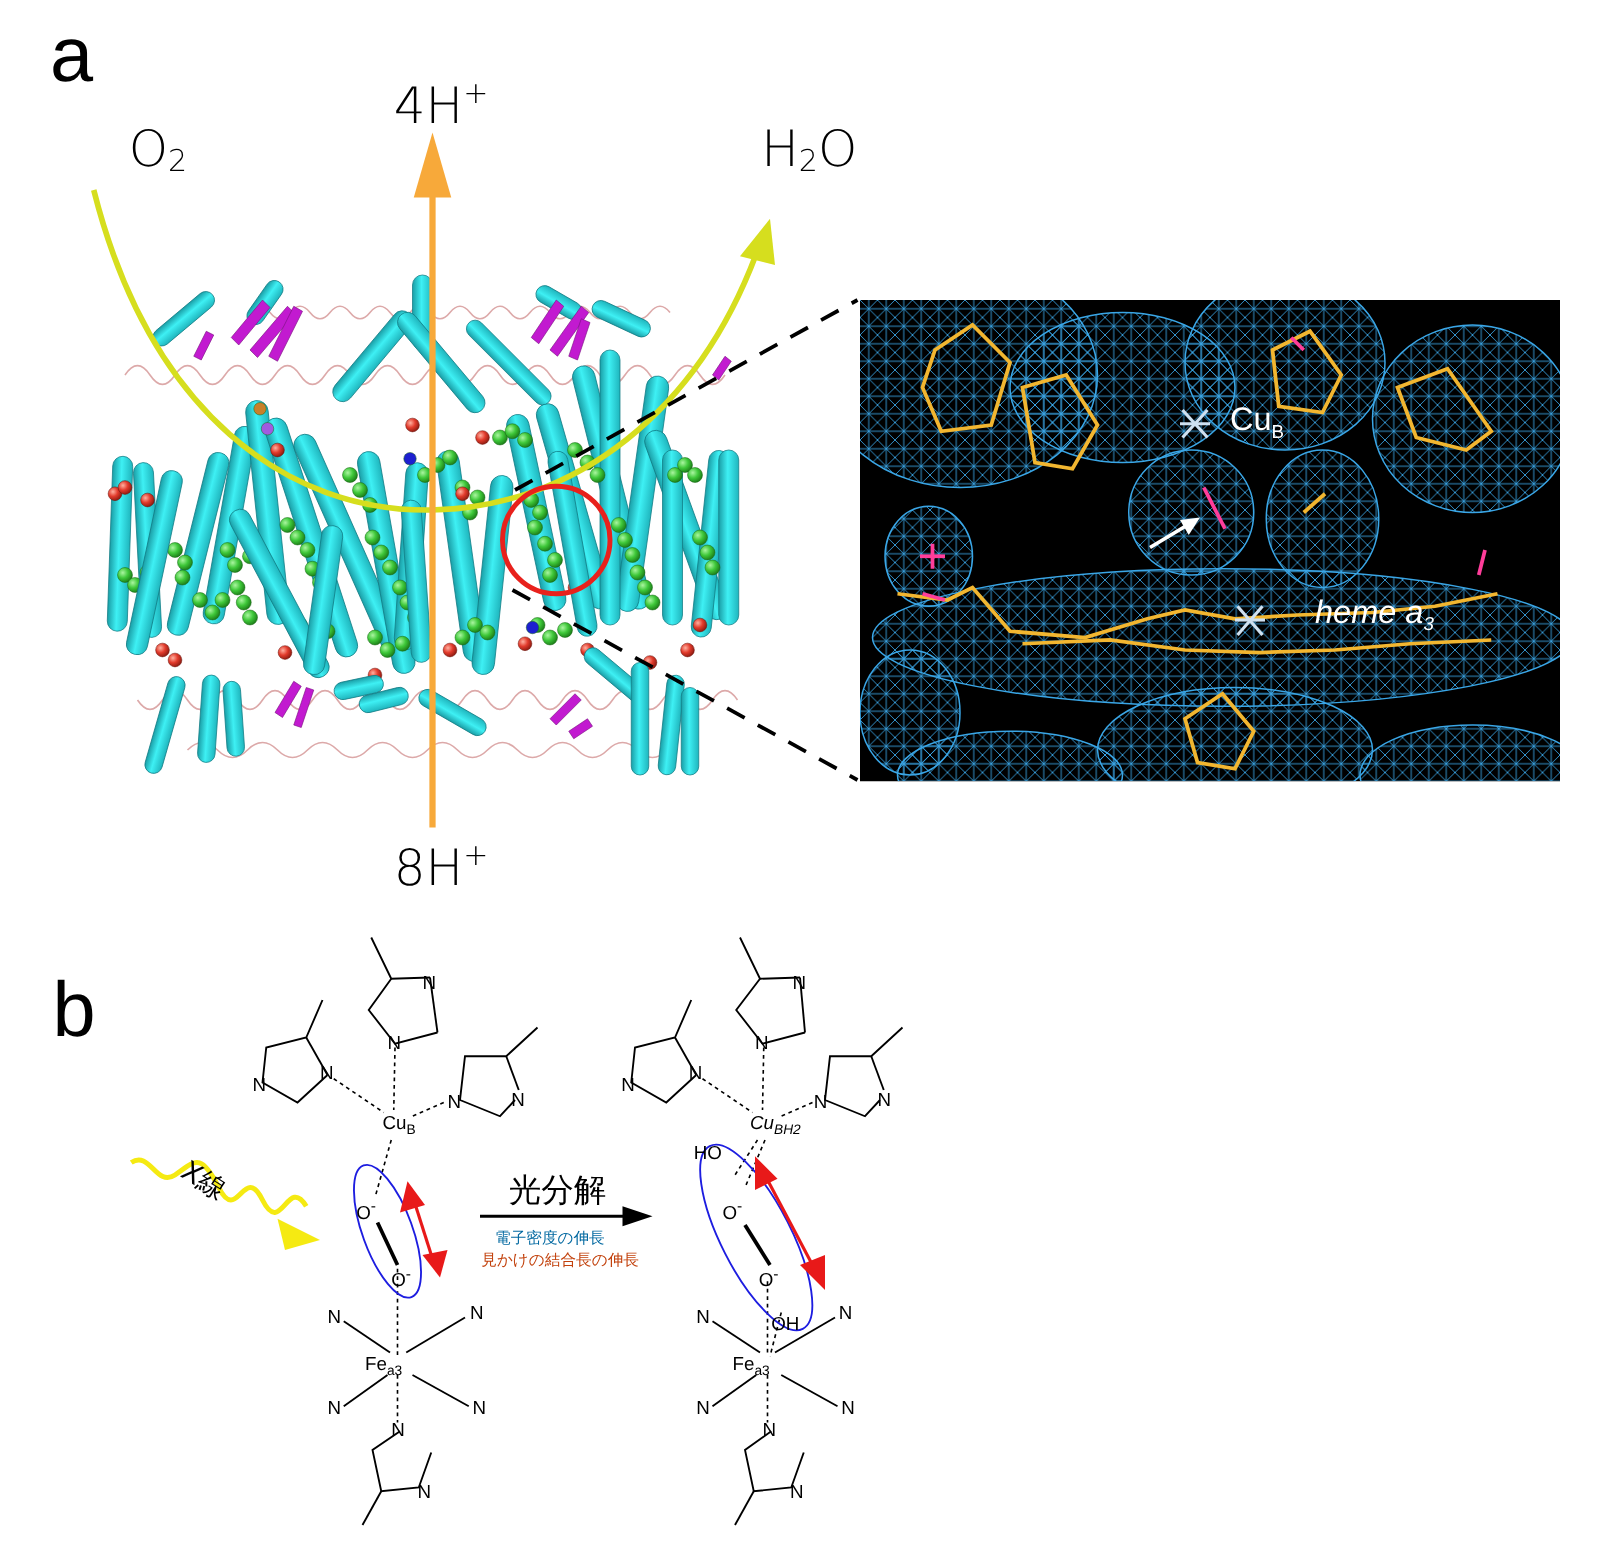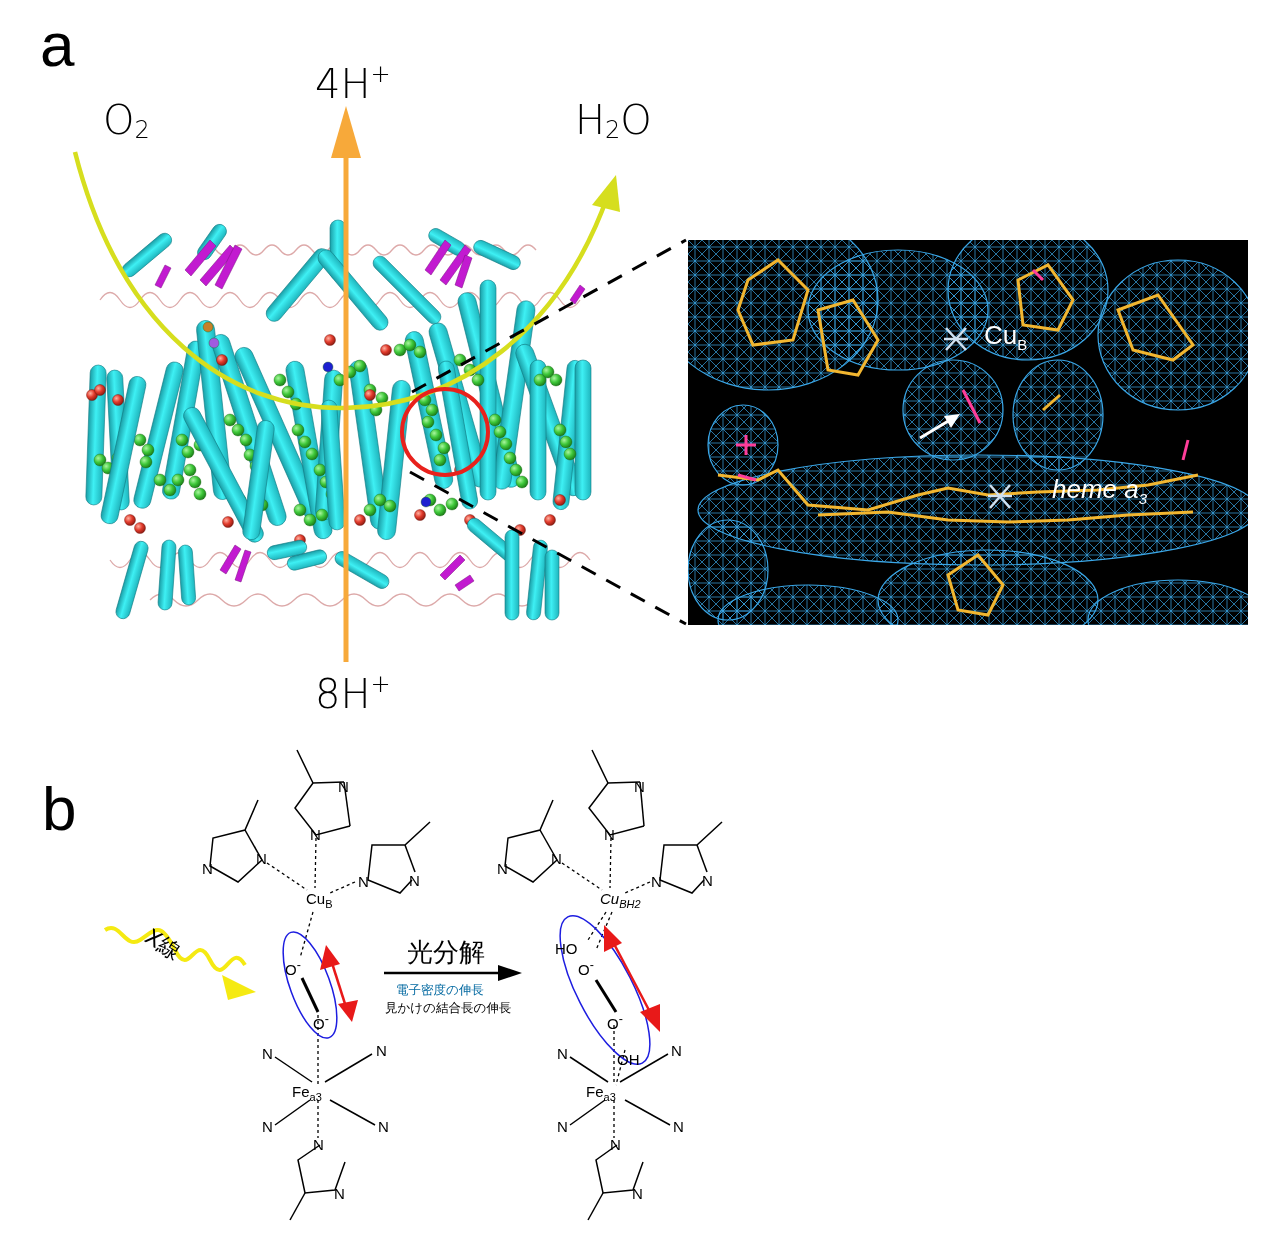--- a/index.html
+++ b/index.html
@@ -234,21 +234,21 @@
     <line x1="410" y1="472" x2="686" y2="624"></line>
   </g>
 </svg>
 
 <div class="abs chem-label" style="left:55px; top:100px;margin-left:48px;">
   <span>O</span><sub>2</sub>
 </div>
 <div class="abs chem-label" style="left:315px; top:62px;">
   <span>4H</span><sup>+</sup>
 </div>
-<div class="abs chem-label" style="left:575px; top:100px;">
+<div class="abs chem-label" style="left:609px; top:100px;">
   <span>H</span><sub>2</sub><span>O</span>
 </div>
 <div class="abs chem-label" style="left:315px; top:672px;">
   <span>8H</span><sup>+</sup>
 </div>
 
 <div class="abs" style="left:688px; top:240px; width:560px; height:385px; background:#000; overflow:hidden;">
   <svg width="560" height="385">
     <defs>
       <pattern id="mesh" width="14" height="14" patternUnits="userSpaceOnUse">
@@ -383,29 +383,29 @@
 
   <g>
     <path d="M105,930 c15,-10 20,20 35,10 s20,-20 35,10 s20,-20 35,10 s20,-20 35,5" stroke="#f5ea12" stroke-width="4" fill="none"></path>
     <polygon points="256,992 222,975 228,1000" fill="#f5ea12"></polygon>
   </g>
 </svg>
 
 <div class="abs jp" style="left:155px; top:922px; font-size:22px; transform:rotate(32deg); transform-origin:left top;">X線</div>
 <div class="abs jp" style="left:407px; top:935px; font-size:26px;">光分解</div>
 <div class="abs jp" style="left:396px; top:982px; font-size:12.5px; color:#0369a1;">電子密度の伸長</div>
-<div class="abs jp" style="left:385px; top:1000px; font-size:12.5px; color:#000000;">見かけの結合長の伸長</div>
+<div class="abs jp" style="left:385px; top:1000px; font-size:12.5px; color:#c2410c;">見かけの結合長の伸長</div>
 
 <div class="abs atom" style="left:306px; top:890px;"><span>Cu</span><sub>B</sub></div>
 <div class="abs atom" style="left:285px; top:958px;"><span>O</span><sup>-</sup></div>
 <div class="abs atom" style="left:313px; top:1012px;"><span>O</span><sup>-</sup></div>
 <div class="abs atom" style="left:292px; top:1083px;"><span>Fe</span><sub>a3</sub></div>
 
 <div class="abs atom" style="left:600px; top:890px;font-style:italic;"><span>Cu</span><sub>BH2</sub></div>
-<div class="abs atom" style="left:555px; top:940px;">HO</div>
+<div class="abs atom" style="left:555px; top:914px;">HO</div>
 <div class="abs atom" style="left:578px; top:958px;"><span>O</span><sup>-</sup></div>
 <div class="abs atom" style="left:607px; top:1012px;"><span>O</span><sup>-</sup></div>
 <div class="abs atom" style="left:617px; top:1051px;">OH</div>
 <div class="abs atom" style="left:586px; top:1083px;"><span>Fe</span><sub>a3</sub></div>
 
 <div class="abs atom" style="left:338px; top:778px;">N</div>
 <div class="abs atom" style="left:310px; top:826px;">N</div>
 <div class="abs atom" style="left:202px; top:860px;">N</div>
 <div class="abs atom" style="left:256px; top:850px;">N</div>
 <div class="abs atom" style="left:358px; top:873px;">N</div>

